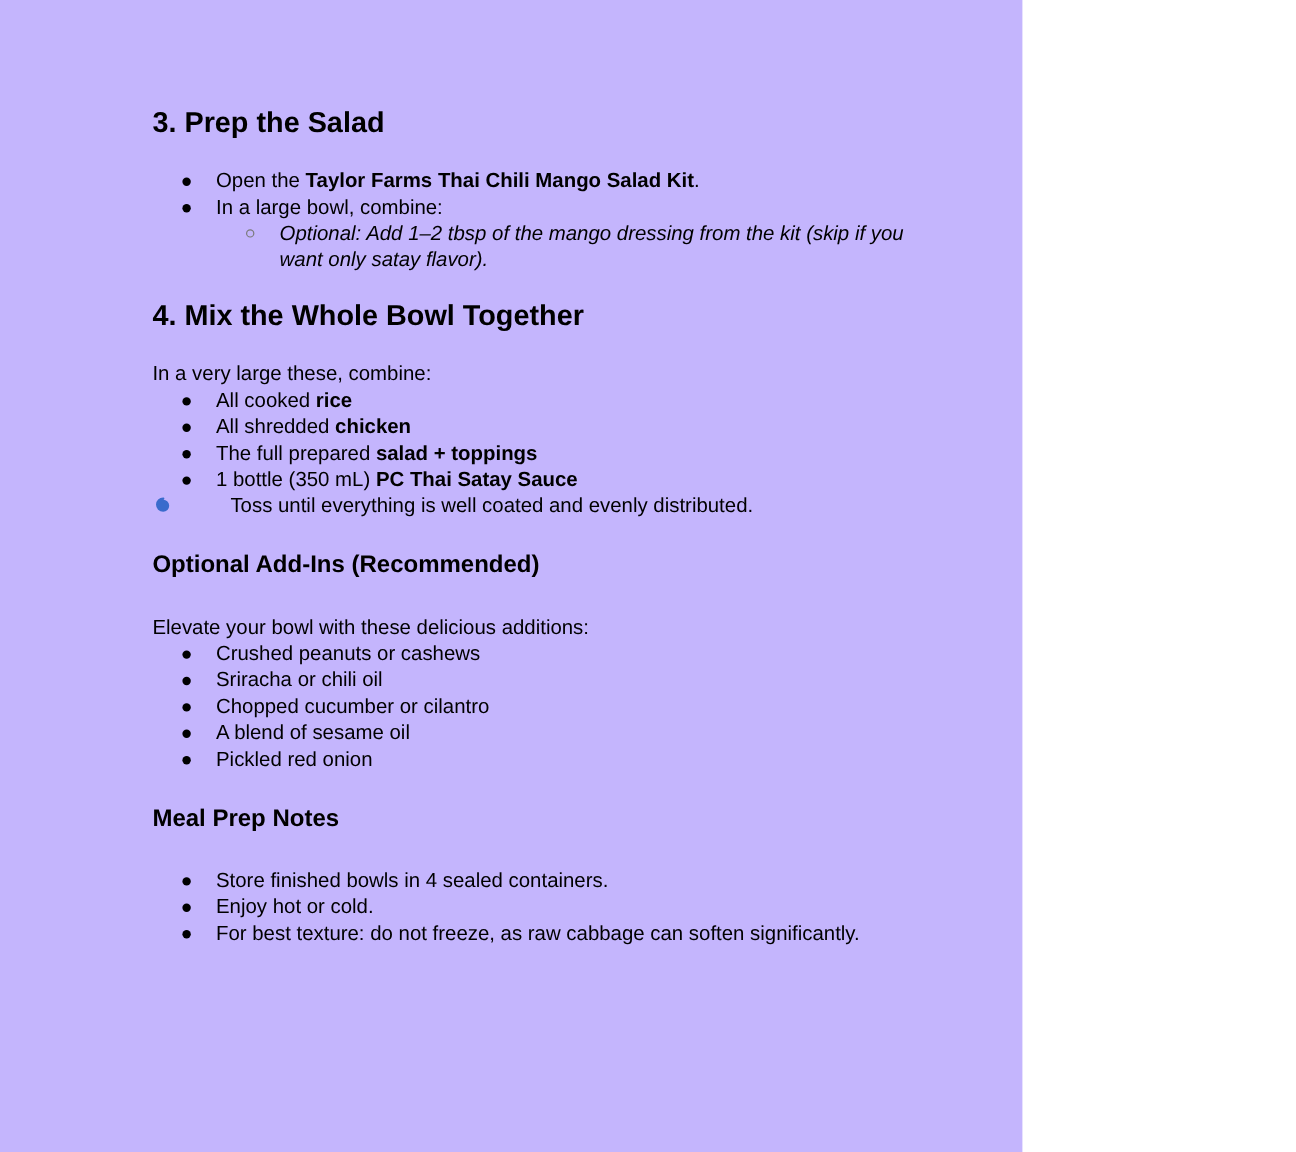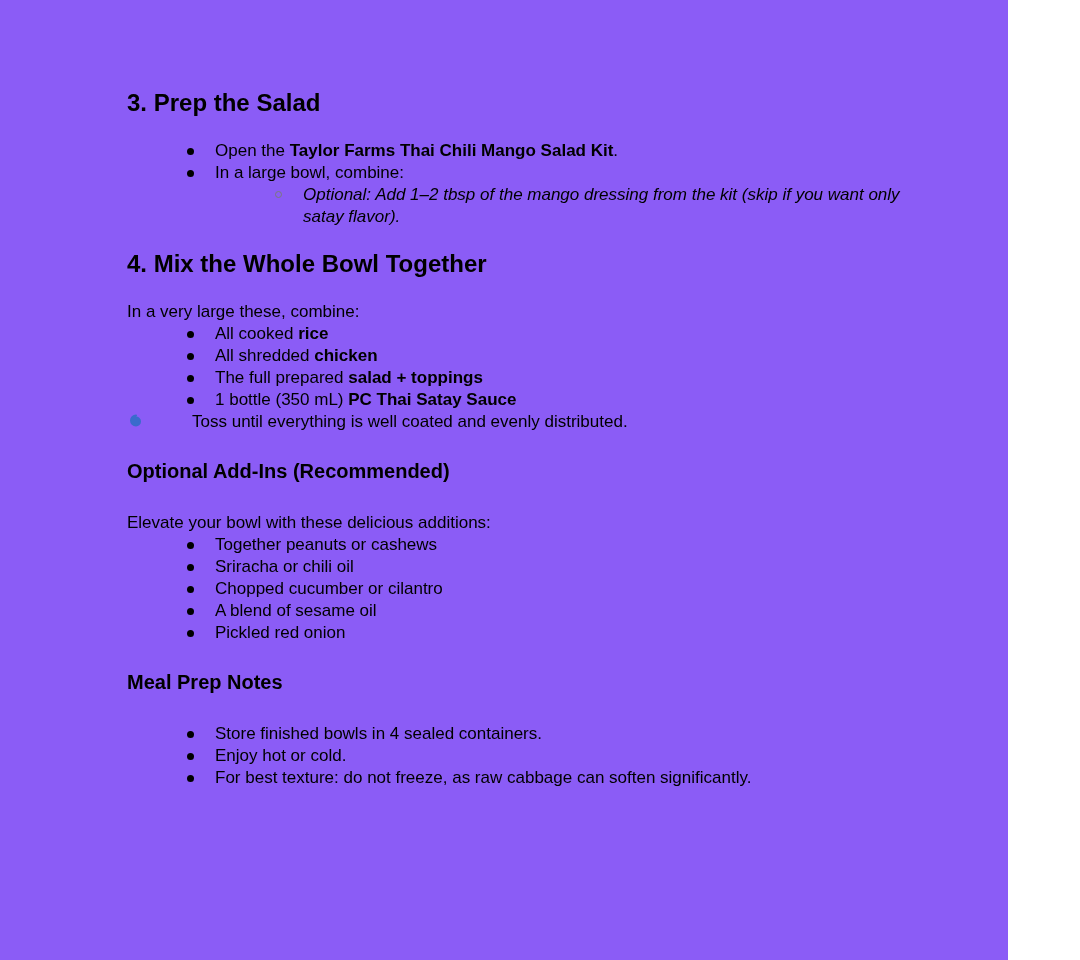--- a/index.html
+++ b/index.html
@@ -5,40 +5,40 @@
   html, body { margin: 0; padding: 0; }
   body {
     width: 1080px; height: 960px;
     background: #ffffff;
     font-family: "Liberation Sans", sans-serif;
     color: #000000;
     -webkit-font-smoothing: antialiased;
   }
   .page {
     box-sizing: border-box;
-    width: 1008px; height: 960px;
+    width: 852px; height: 960px;
     padding: 87px 74px 0 127px;
-    background: #8b5cf6;
+    background: #c4b5fd;
     overflow: hidden;
   }
   .h2 {
     font-size: 24px; line-height: 31px; font-weight: 700;
     margin: 20px 0 22px 0;
   }
   .h2.first { margin-top: 0; }
   .h1 {
     font-size: 20px; line-height: 39px; font-weight: 700;
     margin: 19px 0 21px 0;
   }
   p, li { font-size: 17px; line-height: 22px; }
   p { margin: 0; }
   ul { margin: 0; padding: 0; list-style: none; }
   ul.l1 { padding-left: 53px; }
   ul.l2 { padding-left: 53px; }
-  ul.l1 > li, ul.l2 > li { position: relative; margin-left: 35px; }
+  ul.l1 > li, ul.l2 > li { position: relative; }
   ul.l1 > li::before {
     content: ""; position: absolute; left: -28px; top: 7.5px;
     width: 7px; height: 7px; border-radius: 50%; background: #000000;
   }
   ul.l2 > li::before {
     content: ""; position: absolute; left: -28px; top: 7px;
     width: 5px; height: 5px; border-radius: 50%;
     background: transparent; border: 1.5px solid #7a7a7a;
   }
   .b { font-weight: 700; }
@@ -83,21 +83,21 @@
         <path d="M9 9.5 a1 1 0 0 1 0 -2 a2 2 0 0 1 0 4 a3 3 0 0 1 0 -6 a4 4 0 0 1 0 8 a5 5 0 0 1 0 -10" fill="none" stroke-width="2" stroke-linecap="round" stroke="#3a6bcc"></path>
       </svg>
     </span><span class="txt">Toss until everything is well coated and evenly distributed.</span>
   </p>
 
   <div class="h1">Optional Add-Ins (Recommended)</div>
 
   <p>Elevate your bowl with these delicious additions:</p>
 
   <ul class="l1">
-    <li><span><span>Together peanuts or cashews</span></span></li>
+    <li><span><span>Crushed peanuts or cashews</span></span></li>
     <li><span><span>Sriracha or chili oil</span></span></li>
     <li><span><span>Chopped cucumber or cilantro</span></span></li>
     <li><span><span>A blend of sesame oil</span></span></li>
     <li><span><span>Pickled red onion</span></span></li>
   </ul>
 
   <div class="h1">Meal Prep Notes</div>
 
   <ul class="l1">
     <li><span><span>Store finished bowls in 4 sealed containers.</span></span></li>

